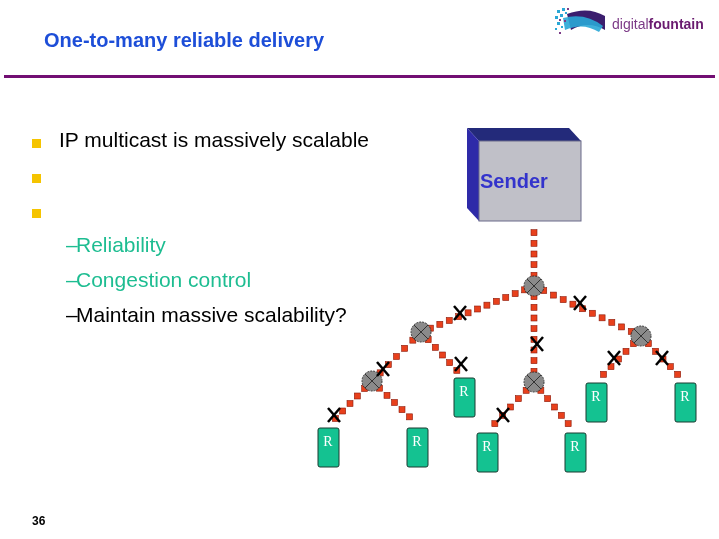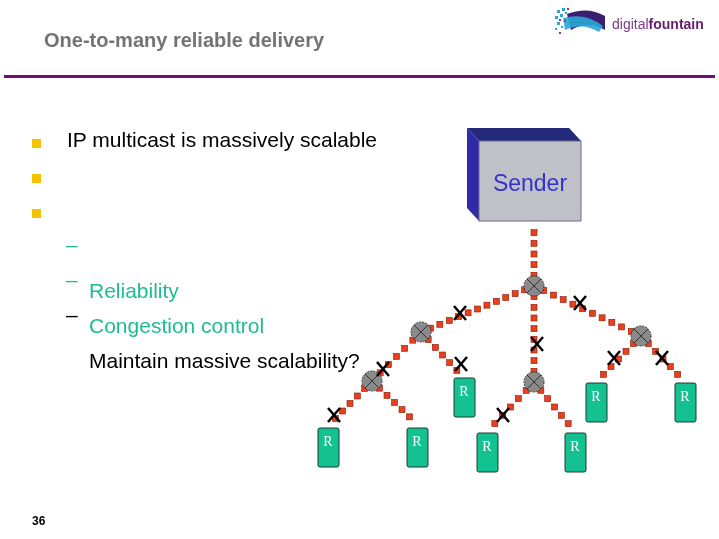--- a/index.html
+++ b/index.html
@@ -1,35 +1,35 @@
 <!DOCTYPE html>
 <html><head>
 <meta charset="utf-8">
 <style>
   html, body { margin:0; padding:0; }
   body { width:719px; height:539px; background:#ffffff; position:relative; overflow:hidden;
          font-family:"Liberation Sans", sans-serif; }
-  .title { position:absolute; left:44px; top:29px; font-size:20px; font-weight:bold; color:#737373; }
+  .title { position:absolute; left:44px; top:29px; font-size:20px; font-weight:bold; color:#1d4ed8; }
   .rule { position:absolute; left:4px; top:75px; width:711px; height:3px; background:#720e73; }
   .logo { position:absolute; left:553px; top:4px; width:166px; height:36px; }
   .logo-text { position:absolute; left:59px; top:12px; font-size:14px; color:#7c3a87; letter-spacing:0px; }
   .logo-text b { color:#6a1b6f; }
   .bullets { position:absolute; left:0; top:128px; }
   .b1 { position:absolute; left:32px; width:500px; height:34px; font-size:21px; color:#000; white-space:nowrap; }
   .b1 .sq { position:absolute; left:0; top:11px; width:9px; height:9px; background:#f5c400; }
-  .b1 .t { position:absolute; left:27px; top:0;margin-left:8px; }
+  .b1 .t { position:absolute; left:27px; top:0; }
   .b2 { position:absolute; left:66px; font-size:21px; white-space:nowrap; }
   .b2 .d { position:absolute; left:0; }
-  .b2 .t { position:absolute; left:23px;margin-top:46px; }
+  .b2 .t { position:absolute; left:10px; }
   .green { color:#1dbd91; }
   .black { color:#000; }
   .pagenum { position:absolute; left:32px; top:514px; font-size:12px; font-weight:bold; color:#000; }
   svg.net { position:absolute; left:0; top:0; }
-  .sender-label { position:absolute; left:480px; top:170px; width:100px; text-align:center;
-                  font-size:23px; font-weight:normal; color:#3333cc; }
+  .sender-label { position:absolute; left:480px; top:170px; width:100px; text-align:left;
+                  font-size:20px; font-weight:bold; color:#3333cc; }
 </style>
 </head>
 <body>
 
 <div class="title">One-to-many reliable delivery</div>
 
 <div class="logo">
   <svg width="60" height="36">
     <path d="M14 10 Q35 2 52 12 L52 26 Q35 16 18 26 Z" fill="#3b1e6e"></path>
     <path d="M10 14 Q32 8 50 22 L46 28 Q30 18 12 26 Z" fill="#2aa7d6" opacity="0.9"></path>

